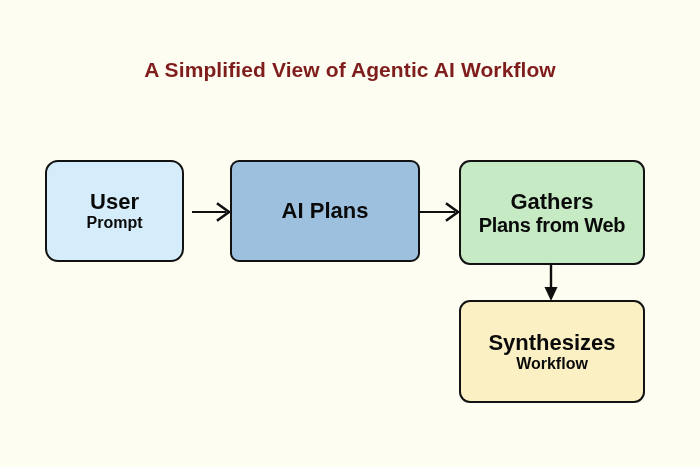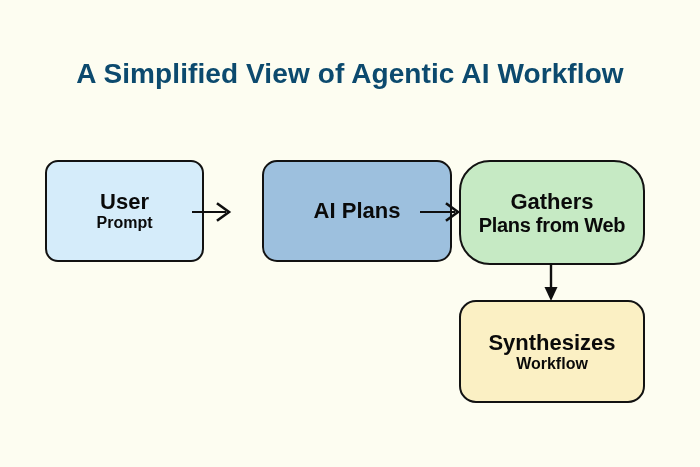--- a/index.html
+++ b/index.html
@@ -17,23 +17,23 @@
     width: 700px;
     height: 467px;
     background: #fdfdf1;
   }
   #diagram-title {
     position: absolute;
     left: 0;
     top: 58px;
     width: 700px;
     text-align: center;
-    font-size: 28px;
+    font-size: 21px;
     font-weight: bold;
-    color: #0c4a6e;
+    color: #7f1d1d;
     letter-spacing: 0.1px;
     font-family: "Liberation Sans", sans-serif;
   }
 
   .node {
     position: absolute;
     box-sizing: border-box;
     border: 2.5px solid #121212;
     display: flex;
     flex-direction: column;
@@ -51,53 +51,52 @@
   .node .line2 {
     font-size: 16px;
     font-weight: bold;
     white-space: nowrap;
   }
 
   
   #node-user-prompt {
     left: 45px;
     top: 160px;
-    width: 159px;
+    width: 139px;
     height: 102px;
     background: #d5ecfa;
     border-radius: 13px;
   }
   #node-ai-plans {
     left: 230px;
     top: 160px;
     width: 190px;
     height: 102px;
     background: #9dc0de;
-    border-radius: 15px;
-    margin-left: 32px;
+    border-radius: 9px;
   }
   #node-gathers {
     left: 459px;
     top: 160px;
     width: 186px;
     height: 105px;
     background: #c6eac4;
     border-radius: 11px;
   }
   #node-gathers .line2 {
     font-size: 20px;
     letter-spacing: -0.3px;
   }
   #node-synthesizes {
     left: 459px;
     top: 300px;
     width: 186px;
     height: 103px;
     background: #fbf0c4;
-    border-radius: 17px;
+    border-radius: 11px;
   }
 
   
   .arrow-h {
     position: absolute;
     height: 24px;
   }
   .arrow-v {
     position: absolute;
     width: 24px;
@@ -145,21 +144,21 @@
     <span class="line1">AI Plans</span>
   </div>
 
   <div class="arrow-h" id="arrow-2">
     <svg width="41" height="24" viewBox="0 0 41 24">
       <line x1="0" y1="12" x2="35" y2="12" stroke="#0f0f0f" stroke-width="2.2"></line>
       <polyline points="27,4 38,12 27,20" fill="none" stroke="#0f0f0f" stroke-width="2.6" stroke-linecap="square" stroke-linejoin="miter"></polyline>
     </svg>
   </div>
 
-  <div class="node" id="node-gathers" style="background: rgb(198, 234, 196); border-color: rgb(18, 18, 18); border-radius: 31px;">
+  <div class="node" id="node-gathers" style="background: rgb(198, 234, 196); border-color: rgb(18, 18, 18);">
     <span class="line1">Gathers</span>
     <span class="line2">Plans from Web</span>
   </div>
 
   <div class="arrow-v" id="arrow-3">
     <svg width="24" height="40" viewBox="0 0 24 40">
       <line x1="11" y1="0" x2="11" y2="28" stroke="#0f0f0f" stroke-width="2.4"></line>
       <polygon points="11,38 4.5,24 17.5,24" fill="#0f0f0f"></polygon>
     </svg>
   </div>

